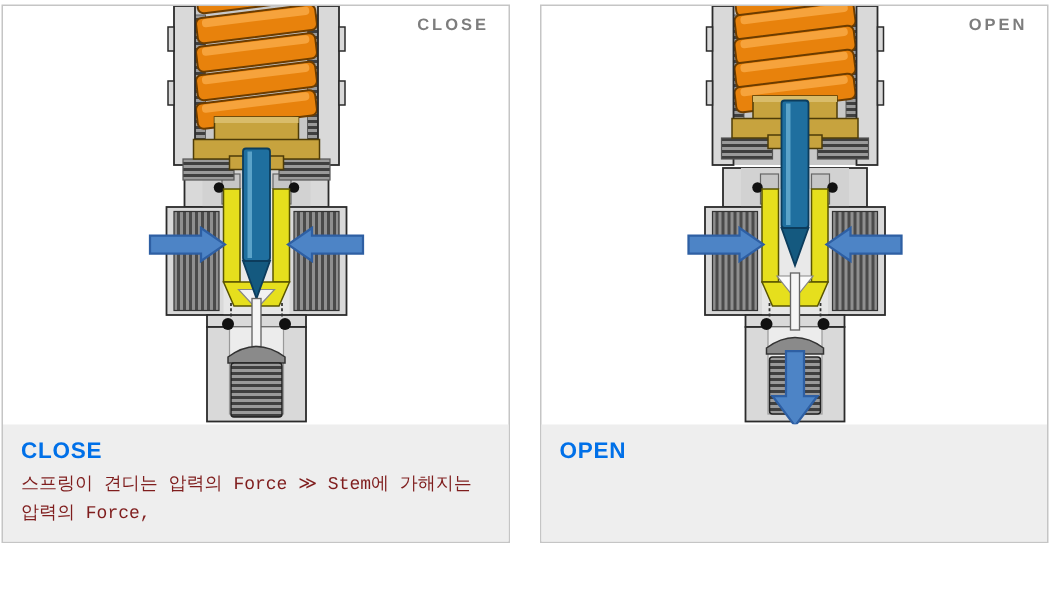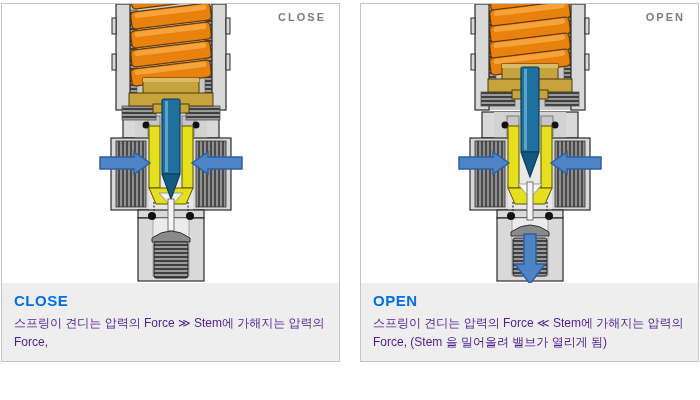--- a/index.html
+++ b/index.html
@@ -20,21 +20,21 @@
   }
   .diagram{position:absolute;top:0;left:0;}
   .caption{
     position:absolute;left:0;right:0;bottom:0;height:78px;
     background:#eeeeee;padding:9px 12px 0 12px;box-sizing:border-box;
   }
   .caption-title{
     margin:0;font-size:15px;font-weight:bold;color:#0070e8;letter-spacing:.5px;
   }
   .caption-text{
-    margin:5px 0 0 0;font-size:12px;line-height:1.55;color:#4c1d95;
+    margin:5px 0 0 0;font-size:12px;line-height:1.55;color:#7f1d1d;font-family:Liberation Mono, monospace;
   }
 </style>
 </head>
 <body>
 
 <div class="panel" id="panel-close">
   <svg class="diagram" width="337" height="279" viewBox="0 0 337 279">
     <defs>
       <pattern id="thv" width="4" height="4" patternUnits="userSpaceOnUse">
         <rect width="4" height="4" fill="#8f8f8f"></rect>
@@ -261,15 +261,14 @@
       <g>
         <polygon points="163,230 175,230 175,260 184,260 169,280 154,260 163,260" fill="#4d84c6" stroke="#2e5fa3" stroke-width="1.5"></polygon>
       </g>
     </g>
   </svg>
 
   <div class="corner-label">OPEN</div>
 
   <div class="caption">
     <h3 class="caption-title">OPEN</h3>
-    <p class="caption-text">스프링이 견디는 압력의 Force ≪ Stem에 가해지는 압력의 Force, (Stem 을 밀어올려 밸브가 열리게 됨)</p>
   </div>
 </div>
 
 </body></html>

